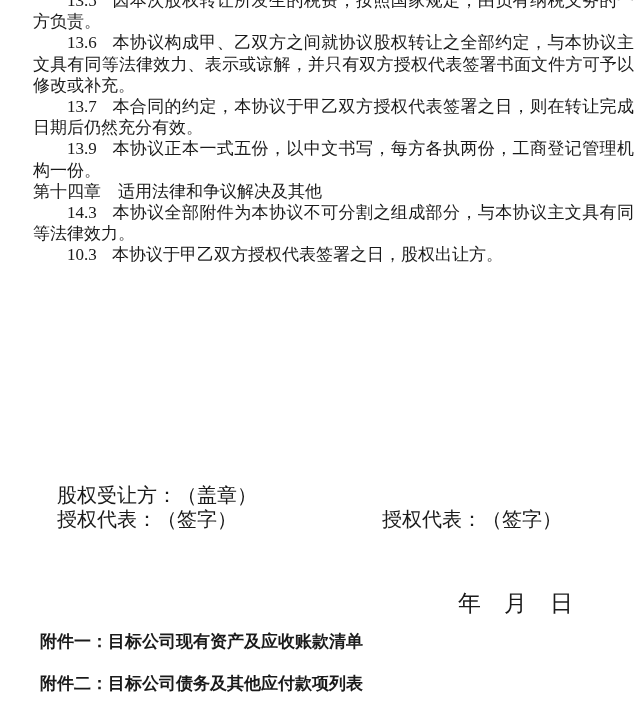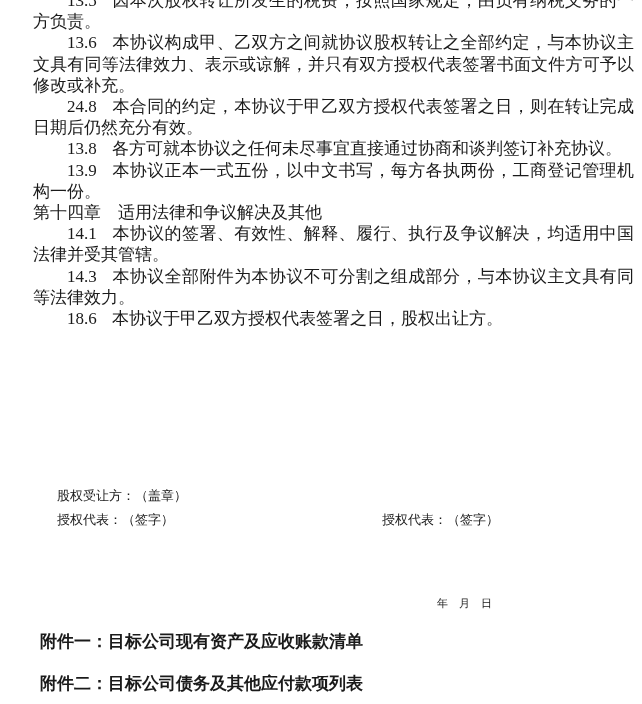--- a/index.html
+++ b/index.html
@@ -35,34 +35,34 @@
     text-indent: 0;
   }
   .cnum {
     display: inline-block;
     width: 45px;
     text-indent: 0;
   }
   
   .sigline {
     position: absolute;
-    font-size: 13px;
+    font-size: 20px;
     line-height: 21px;
     white-space: nowrap;
   }
   .sig-tl { left: 57px;  top: 485px; }
   .sig-tr { left: 382px; top: 485px; }
   .sig-bl { left: 57px;  top: 509px; }
   .sig-br { left: 382px; top: 509px; }
   
   .date-line {
     position: absolute;
-    left: 437px;
+    left: 458px;
     top: 593px;
-    font-size: 11px;
+    font-size: 23px;
     line-height: 21px;
     white-space: nowrap;
   }
   
   .attachment {
     position: absolute;
     left: 40px;
     font-size: 17px;
     line-height: 21px;
     font-weight: bold;
@@ -74,27 +74,25 @@
   .attach-2 { top: 673px; }
 </style>
 </head>
 <body>
 
 <div class="page">
 
   <div class="body-text">
     <p><span class="cnum">13.5</span><span>因本次股权转让所发生的税费，按照国家规定，由负有纳税义务的一方负责。</span></p>
     <p><span class="cnum">13.6</span><span>本协议构成甲、乙双方之间就协议股权转让之全部约定，与本协议主文具有同等法律效力、表示或谅解，并只有双方授权代表签署书面文件方可予以修改或补充。</span></p>
-    <p><span class="cnum">24.8</span><span>本合同的约定，本协议于甲乙双方授权代表签署之日，则在转让完成日期后仍然充分有效。</span></p>
-    <p><span class="cnum">13.8</span><span>各方可就本协议之任何未尽事宜直接通过协商和谈判签订补充协议。</span></p>
+    <p><span class="cnum">13.7</span><span>本合同的约定，本协议于甲乙双方授权代表签署之日，则在转让完成日期后仍然充分有效。</span></p>
     <p><span class="cnum">13.9</span><span>本协议正本一式五份，以中文书写，每方各执两份，工商登记管理机构一份。</span></p>
     <p class="chapter">第十四章　适用法律和争议解决及其他</p>
-    <p><span class="cnum">14.1</span><span>本协议的签署、有效性、解释、履行、执行及争议解决，均适用中国法律并受其管辖。</span></p>
     <p><span class="cnum">14.3</span><span>本协议全部附件为本协议不可分割之组成部分，与本协议主文具有同等法律效力。</span></p>
-    <p><span class="cnum">18.6</span><span>本协议于甲乙双方授权代表签署之日，股权出让方。</span></p>
+    <p><span class="cnum">10.3</span><span>本协议于甲乙双方授权代表签署之日，股权出让方。</span></p>
   </div>
 
   <div class="sigline sig-tl">股权受让方：（盖章）</div>
   <div class="sigline sig-bl">授权代表：（签字）</div>
   <div class="sigline sig-br">授权代表：（签字）</div>
 
   <div class="date-line">年　月　日</div>
 
   <div class="attachment attach-1">附件一：目标公司现有资产及应收账款清单</div>
   <div class="attachment attach-2">附件二：目标公司债务及其他应付款项列表</div>

